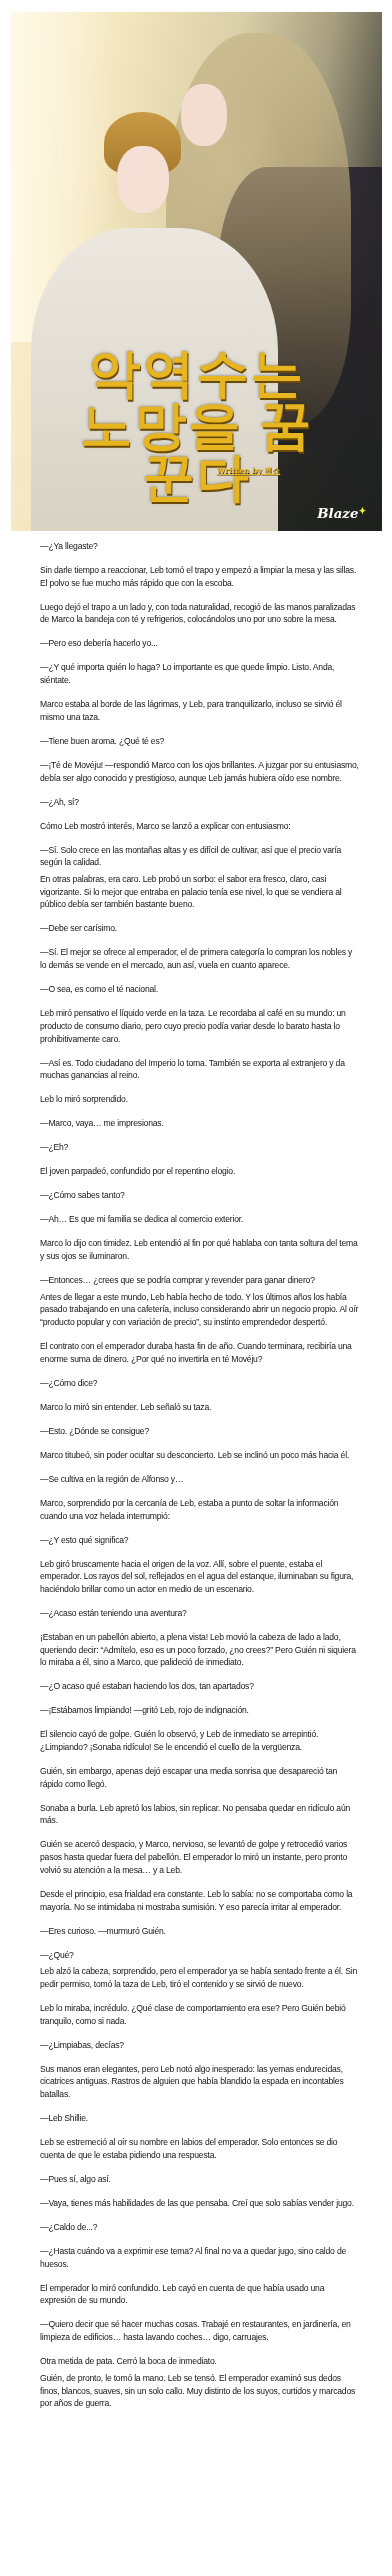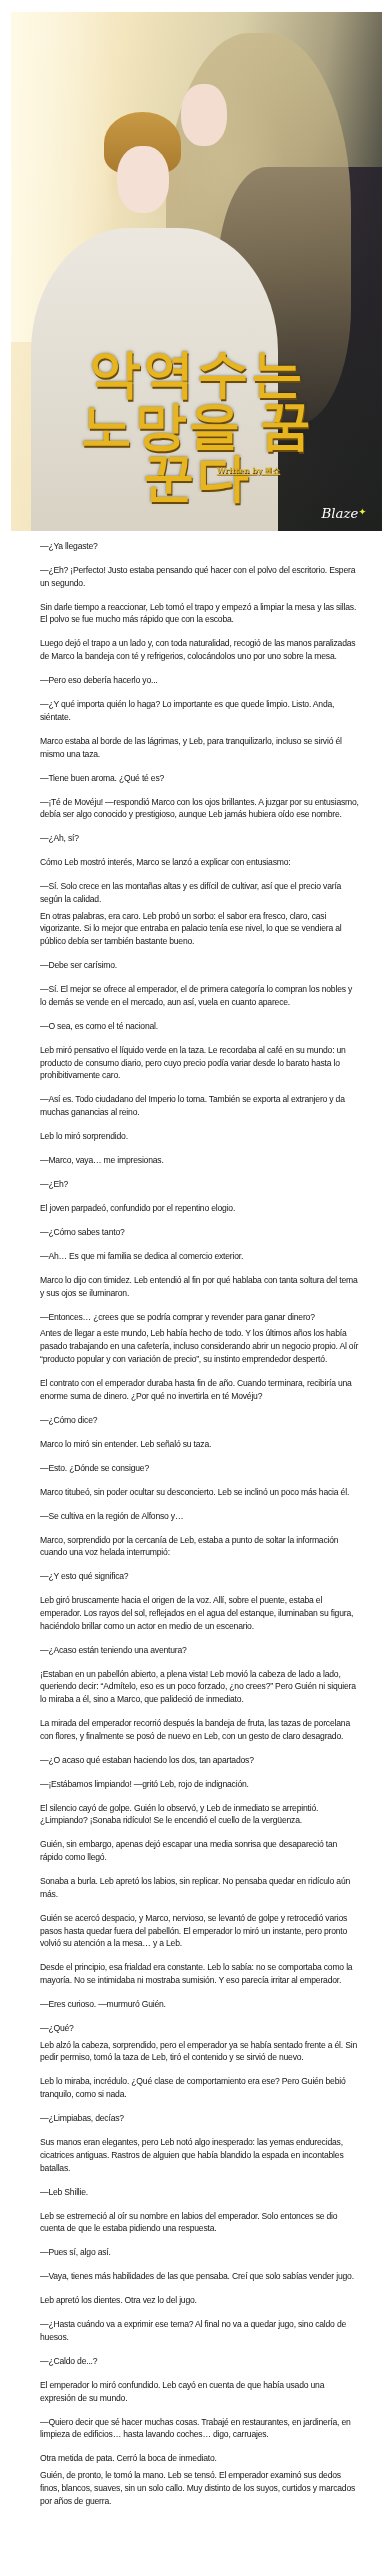--- a/index.html
+++ b/index.html
@@ -26,21 +26,21 @@
   .cover .coat { position: absolute; left: 20.6px; top: 216px; width: 247px; height: 309px; border-radius: 40% 40% 0 0;
     background: linear-gradient(180deg, #ece8e0, #d8d2c4); }
   .cover .darkcoat { position: absolute; left: 206px; top: 155px; width: 165px; height: 371px; border-radius: 30% 0 0 0;
     background: linear-gradient(180deg, rgba(40,35,45,0.9), rgba(30,32,30,0.95)); }
   .cover .title { position: absolute; left: 52px; top: 335px; width: 268px; text-align: center;
     font-family: Liberation Sans, sans-serif; font-weight: bold; font-size: 52px; line-height: 52px; color: #e6b520;
     text-shadow: 1px 1.5px 0 #6b4a05, 0 0 3.1px rgba(0,0,0,0.5); letter-spacing: 2.1px; }
   .cover .byline { position: absolute; left: 206px; top: 454px; font-family: "DejaVu Serif", serif; font-weight: bold;
     font-size: 7.7px; color: #e2b42a; text-shadow: 0.5px 0.5px 0 #4a3300; text-decoration: underline; }
   .cover .publisher { position: absolute; right: 15.5px; bottom: 10.3px; font-family: "DejaVu Serif", serif; font-style: italic;
-    font-weight: normal; font-size: 13.4px; color: #ffffff; }
+    font-weight: bold; font-size: 13.4px; color: #ffffff; }
   .cover .sparkle { color: #e8ef3a; font-size: 9.3px; vertical-align: top; font-style: normal; }
 
   .story { position: absolute; left: 40px; top: 540px; width: 319px; font-size: 8.6px; line-height: 12.7px;
     letter-spacing: -0.2px; color: #151515; }
   .story p { margin: 0 0 11.3px 0; }
   .story p.tight { margin-bottom: 4.1px; }
 </style>
 </head>
 <body>
 
@@ -52,21 +52,20 @@
   <div class="coat"></div>
   <div class="hair2"></div>
   <div class="face2"></div>
   <div class="title">악역수는 노망을 꿈꾼다</div>
   <div class="byline">Written by 펜쇼</div>
   <div class="publisher"><span>Blaze</span><span class="sparkle">✦</span></div>
 </div>
 
 <div class="story" id="story">
     <p>—¿Ya llegaste?</p>
-    <p>—¿Eh? ¡Perfecto! Justo estaba pensando qué hacer con el polvo del escritorio. Espera un segundo.</p>
     <p>Sin darle tiempo a reaccionar, Leb tomó el trapo y empezó a limpiar la mesa y las sillas. El polvo se fue mucho más rápido que con la escoba.</p>
     <p>Luego dejó el trapo a un lado y, con toda naturalidad, recogió de las manos paralizadas de Marco la bandeja con té y refrigerios, colocándolos uno por uno sobre la mesa.</p>
     <p>—Pero eso debería hacerlo yo...</p>
     <p>—¿Y qué importa quién lo haga? Lo importante es que quede limpio. Listo. Anda, siéntate.</p>
     <p>Marco estaba al borde de las lágrimas, y Leb, para tranquilizarlo, incluso se sirvió él mismo una taza.</p>
     <p>—Tiene buen aroma. ¿Qué té es?</p>
     <p>—¡Té de Movéju! —respondió Marco con los ojos brillantes. A juzgar por su entusiasmo, debía ser algo conocido y prestigioso, aunque Leb jamás hubiera oído ese nombre.</p>
     <p>—¿Ah, sí?</p>
     <p>Cómo Leb mostró interés, Marco se lanzó a explicar con entusiasmo:</p>
     <p class="tight">—Sí. Solo crece en las montañas altas y es difícil de cultivar, así que el precio varía según la calidad.</p>
@@ -89,39 +88,37 @@
     <p>—¿Cómo dice?</p>
     <p>Marco lo miró sin entender. Leb señaló su taza.</p>
     <p>—Esto. ¿Dónde se consigue?</p>
     <p>Marco titubeó, sin poder ocultar su desconcierto. Leb se inclinó un poco más hacia él.</p>
     <p>—Se cultiva en la región de Alfonso y…</p>
     <p>Marco, sorprendido por la cercanía de Leb, estaba a punto de soltar la información cuando una voz helada interrumpió:</p>
     <p>—¿Y esto qué significa?</p>
     <p>Leb giró bruscamente hacia el origen de la voz. Allí, sobre el puente, estaba el emperador. Los rayos del sol, reflejados en el agua del estanque, iluminaban su figura, haciéndolo brillar como un actor en medio de un escenario.</p>
     <p>—¿Acaso están teniendo una aventura?</p>
     <p>¡Estaban en un pabellón abierto, a plena vista! Leb movió la cabeza de lado a lado, queriendo decir: “Admítelo, eso es un poco forzado, ¿no crees?” Pero Guién ni siquiera lo miraba a él, sino a Marco, que palideció de inmediato.</p>
-    <p>La mirada del emperador recorrió después la bandeja de fruta, las tazas de porcelana con flores, y finalmente se posó de nuevo en Leb, con un gesto de claro desagrado.</p>
     <p>—¿O acaso qué estaban haciendo los dos, tan apartados?</p>
     <p>—¡Estábamos limpiando! —gritó Leb, rojo de indignación.</p>
     <p>El silencio cayó de golpe. Guién lo observó, y Leb de inmediato se arrepintió. ¿Limpiando? ¡Sonaba ridículo! Se le encendió el cuello de la vergüenza.</p>
     <p>Guién, sin embargo, apenas dejó escapar una media sonrisa que desapareció tan rápido como llegó.</p>
     <p>Sonaba a burla. Leb apretó los labios, sin replicar. No pensaba quedar en ridículo aún más.</p>
     <p>Guién se acercó despacio, y Marco, nervioso, se levantó de golpe y retrocedió varios pasos hasta quedar fuera del pabellón. El emperador lo miró un instante, pero pronto volvió su atención a la mesa… y a Leb.</p>
     <p>Desde el principio, esa frialdad era constante. Leb lo sabía: no se comportaba como la mayoría. No se intimidaba ni mostraba sumisión. Y eso parecía irritar al emperador.</p>
     <p>—Eres curioso. —murmuró Guién.</p>
     <p class="tight">—¿Qué?</p>
     <p>Leb alzó la cabeza, sorprendido, pero el emperador ya se había sentado frente a él. Sin pedir permiso, tomó la taza de Leb, tiró el contenido y se sirvió de nuevo.</p>
     <p>Leb lo miraba, incrédulo. ¿Qué clase de comportamiento era ese? Pero Guién bebió tranquilo, como si nada.</p>
     <p>—¿Limpiabas, decías?</p>
     <p>Sus manos eran elegantes, pero Leb notó algo inesperado: las yemas endurecidas, cicatrices antiguas. Rastros de alguien que había blandido la espada en incontables batallas.</p>
     <p>—Leb Shillie.</p>
     <p>Leb se estremeció al oír su nombre en labios del emperador. Solo entonces se dio cuenta de que le estaba pidiendo una respuesta.</p>
     <p>—Pues sí, algo así.</p>
     <p>—Vaya, tienes más habilidades de las que pensaba. Creí que solo sabías vender jugo.</p>
-    <p>Leb apretó los dientes. Otra vez lo del jugo.</p>
+    <p>—¿Caldo de...?</p>
     <p>—¿Hasta cuándo va a exprimir ese tema? Al final no va a quedar jugo, sino caldo de huesos.</p>
-    <p>—¿Caldo de...?</p>
     <p>El emperador lo miró confundido. Leb cayó en cuenta de que había usado una expresión de su mundo.</p>
     <p>—Quiero decir que sé hacer muchas cosas. Trabajé en restaurantes, en jardinería, en limpieza de edificios… hasta lavando coches… digo, carruajes.</p>
     <p class="tight">Otra metida de pata. Cerró la boca de inmediato.</p>
     <p>Guién, de pronto, le tomó la mano. Leb se tensó. El emperador examinó sus dedos finos, blancos, suaves, sin un solo callo. Muy distinto de los suyos, curtidos y marcados por años de guerra.</p>
   </div>
 
 
 </body></html>

